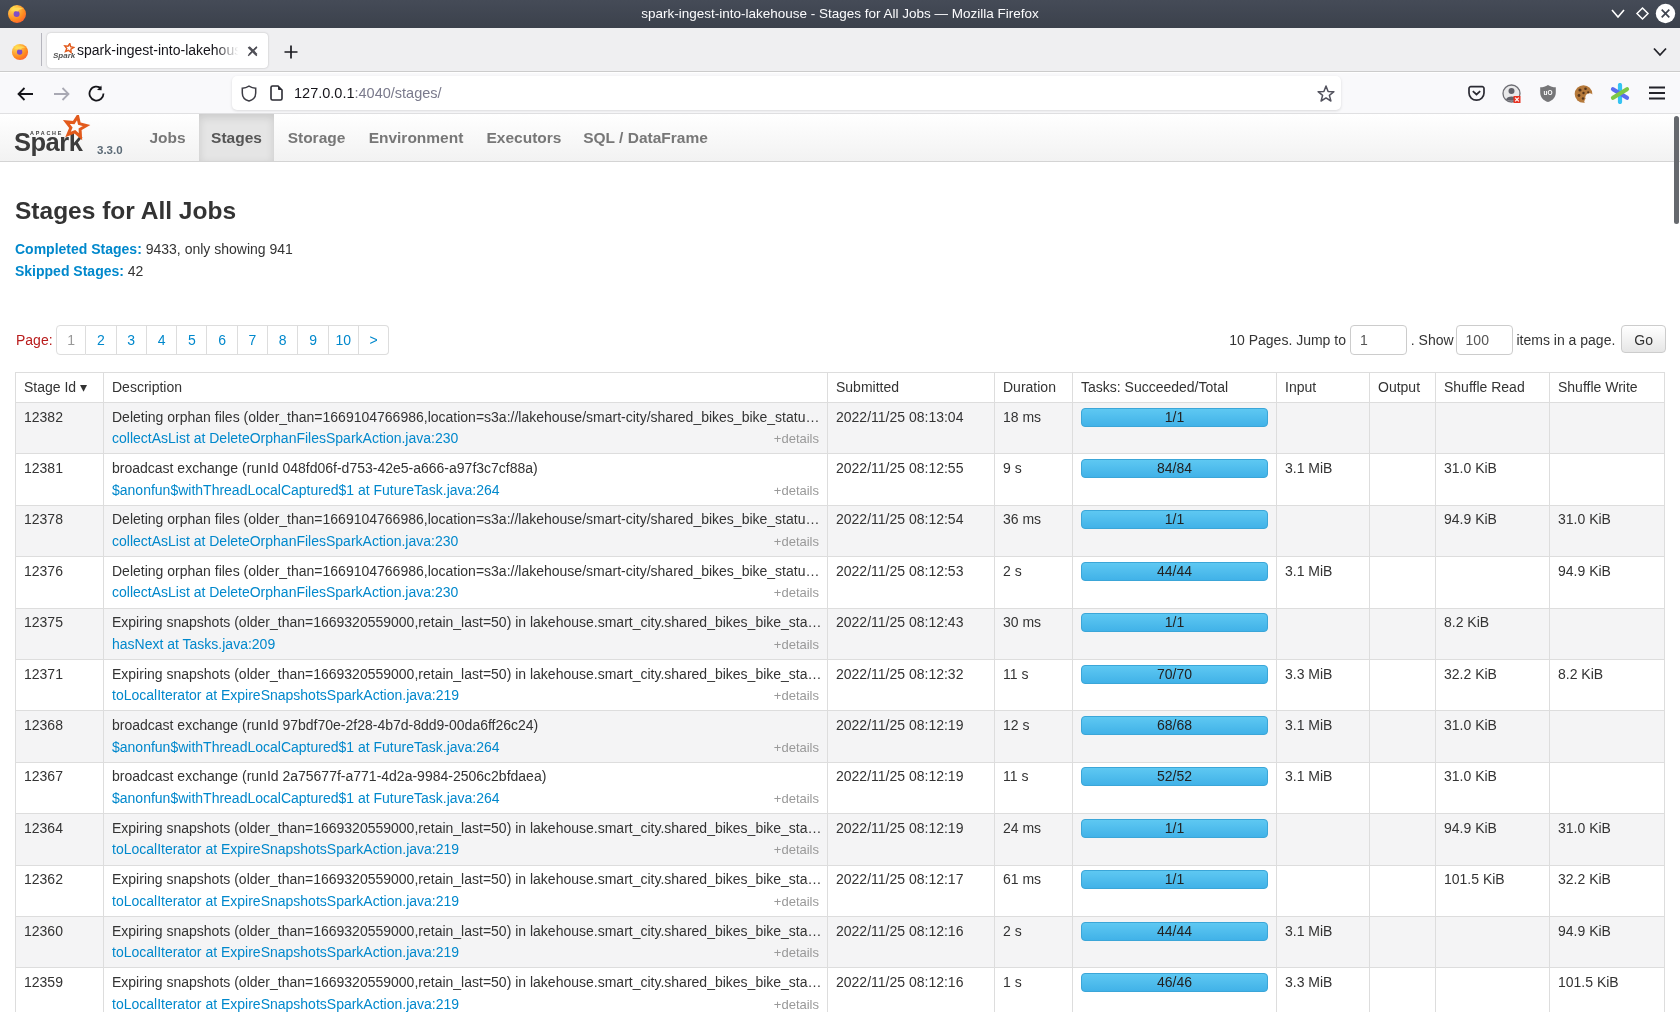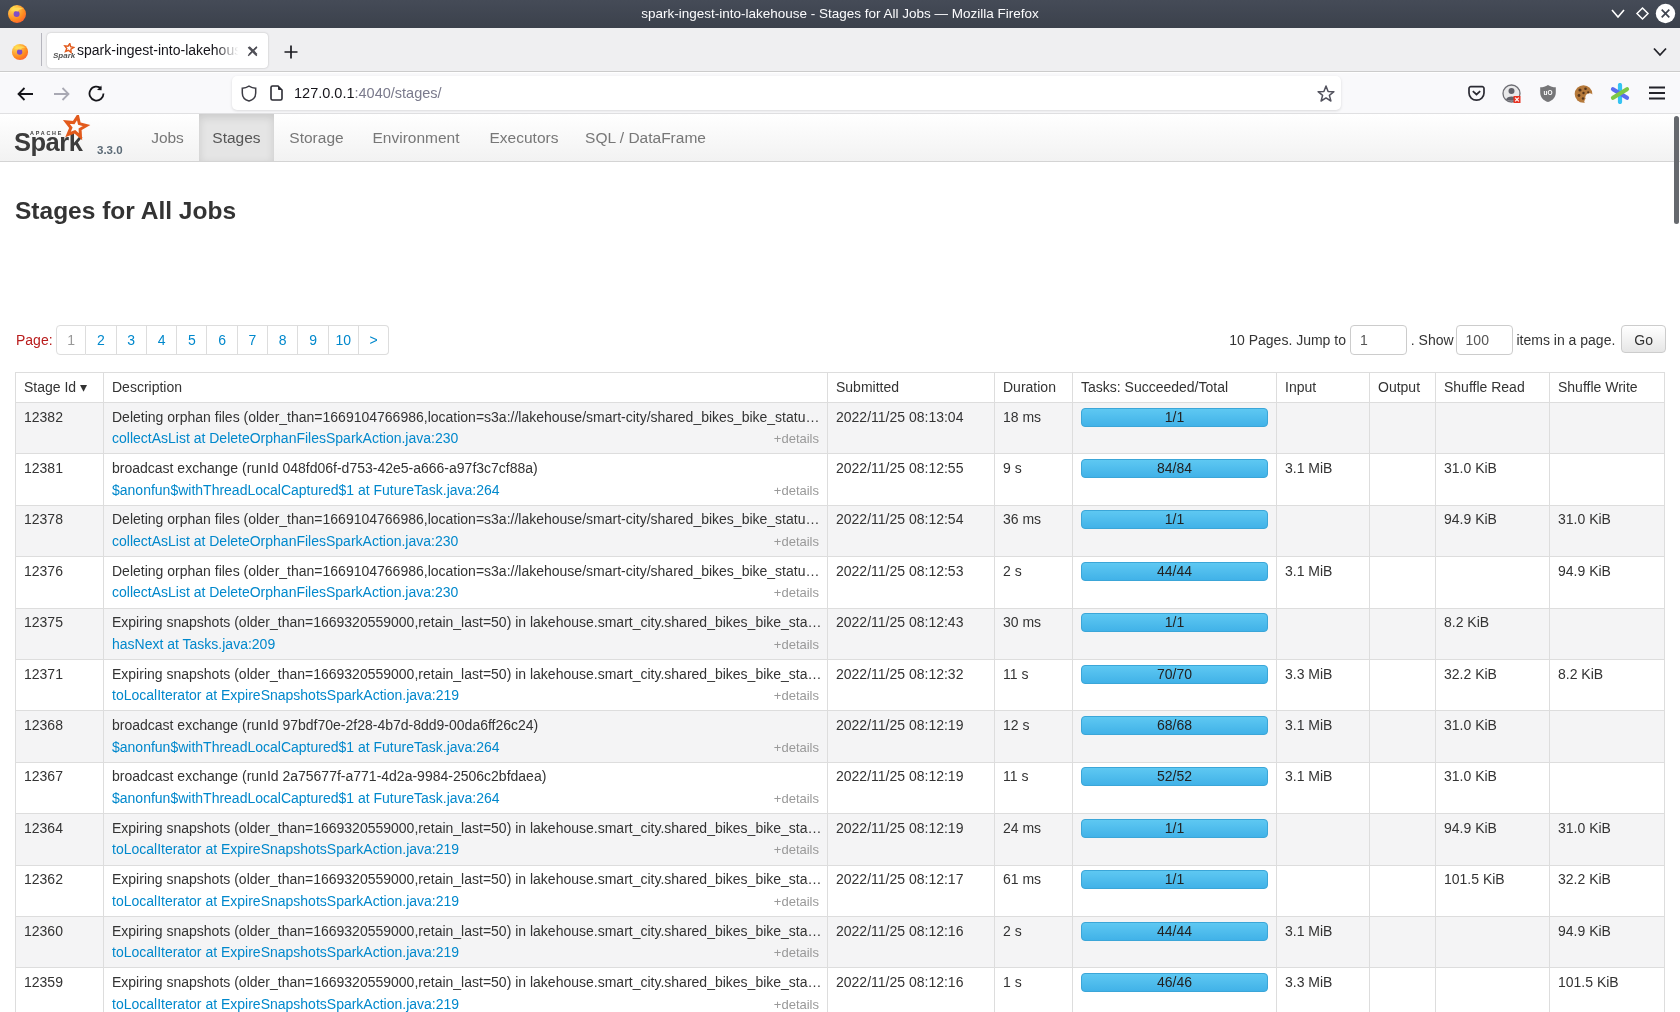--- a/index.html
+++ b/index.html
@@ -26,21 +26,21 @@
   font-size:15px; line-height:16px; text-align:center; }
 #urlbar { position:absolute; left:232px; top:76px; width:1109px; height:34px;
   background:#fff; border-radius:5px; box-shadow:0 1px 3px rgba(0,0,0,.13); }
 #urltext { position:absolute; left:62px; top:0; height:34px; line-height:34px; font-size:14.5px; color:#15141a; }
 #urltext span { color:#7a7a8c; }
 
 
 #page { position:absolute; left:0; top:114px; width:1680px; height:898px; background:#fff; }
 #sparknav { position:absolute; left:0; top:0; width:1680px; height:48px;
   background:linear-gradient(#ffffff, #f2f2f2); border-bottom:1px solid #d4d4d4; }
-.navitem { position:absolute; top:0; height:47px; line-height:47px; font-size:15.5px; color:#777; text-align:center; }
+.navitem { position:absolute; top:0; height:47px; line-height:47px; font-size:15.5px; color:#777; text-align:center;font-weight:bold; }
 #nav-active { background:#e5e5e5; box-shadow:inset 0 3px 8px rgba(0,0,0,.125); color:#555; }
 #appname { position:absolute; right:14px; top:0; height:47px; line-height:47px; font-size:15px; color:#75828f; }
 #appname b { font-weight:bold; }
 h3#head { position:absolute; left:15px; top:83px; font-size:24.5px; font-weight:bold; color:#333; }
 #labels { position:absolute; left:15px; top:125px; font-size:14px; color:#333; line-height:21.5px; }
 #labels .lab { color:#0088cc; font-weight:bold; }
 #collap { position:absolute; left:15px; top:181px; font-size:17.5px; font-weight:bold; color:#0088cc; }
 #caret { position:absolute; left:0px; top:7px; width:0; height:0;
   border-left:5px solid transparent; border-right:5px solid transparent; border-top:6.5px solid #0088cc; }
 #collap span { margin-left:18px; }
@@ -99,20 +99,24 @@
   </svg>
 
     <div class="navitem" style="left:140px; width:55px;">Jobs</div>
     <div class="navitem" id="nav-active" style="left:199px; width:75px;">Stages</div>
     <div class="navitem" style="left:278px; width:77px;">Storage</div>
     <div class="navitem" style="left:362px; width:108px;">Environment</div>
     <div class="navitem" style="left:478px; width:92px;">Executors</div>
     <div class="navitem" style="left:574px; width:143px;">SQL / DataFrame</div>
   </div>
   <h3 id="head">Stages for All Jobs</h3>
+  <div id="labels">
+    <div><span class="lab">Completed Stages:</span> 9433, only showing 941</div>
+    <div><span class="lab">Skipped Stages:</span> 42</div>
+  </div>
   <div id="pglabel">Page:</div>
   <div id="pgul">
     <div class="pgi first cur">1</div>
       <div class="pgi">2</div>
       <div class="pgi">3</div>
       <div class="pgi">4</div>
       <div class="pgi">5</div>
       <div class="pgi">6</div>
       <div class="pgi">7</div>
       <div class="pgi">8</div>

